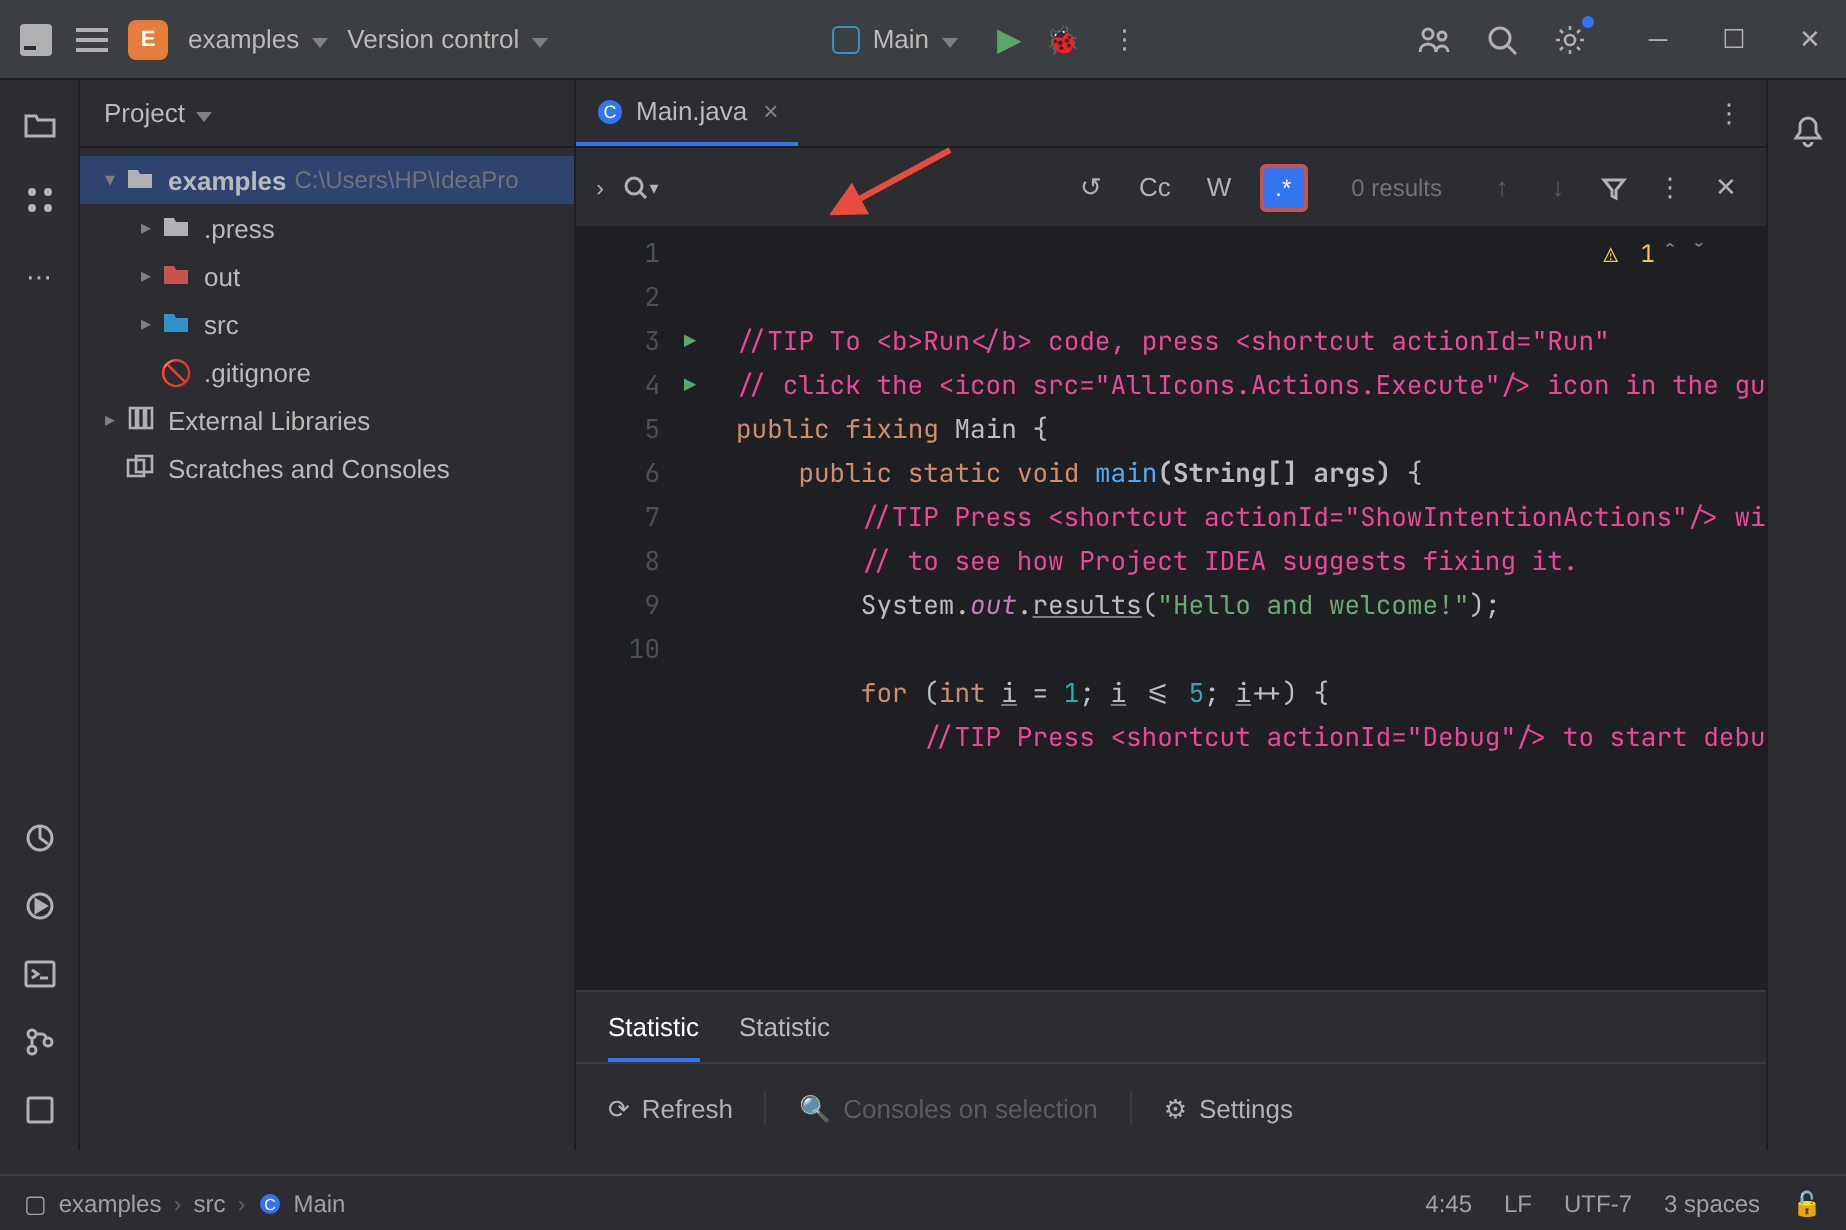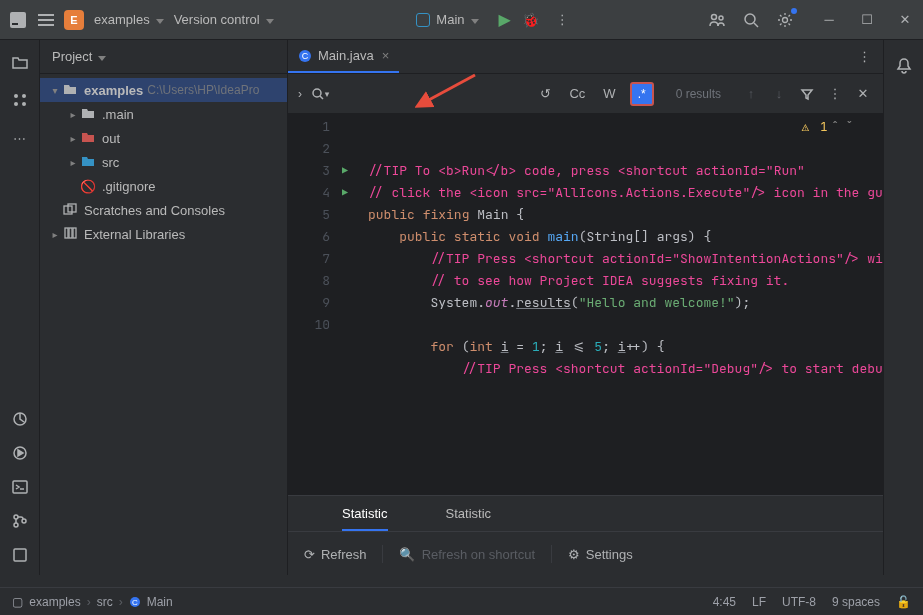--- a/index.html
+++ b/index.html
@@ -58,26 +58,26 @@
 .gutter-run { position: relative; }
 .gutter-run::after { content: '▶'; position: absolute; right: -18px; color: #59a869; font-size: 10px; }
 .code-lines { flex: 1; padding-left: 30px; padding-top: 2px; color: #bcbec4; white-space: pre; overflow: hidden; position: relative; }
 .c-comment { color: #ec4899; }
 .c-keyword { color: #cf8e6d; }
 .c-class { color: #bcbec4; }
 .c-method { color: #56a8f5; }
 .c-field { color: #c77dbb; font-style: italic; }
 .c-string { color: #6aab73; }
 .c-number { color: #2aacb8; }
-.c-param { color: #bcbec4; }
+.c-param { color: #bcbec4; font-weight: bold; }
 .c-underline { text-decoration: underline; text-decoration-color: #7a7e85; }
 .code-warning { position: absolute; right: 30px; top: 2px; display: flex; align-items: center; gap: 4px; color: #f2c55c; font-size: 12px; background: #1e1f22; }
 .bottom-panel { height: 80px; background: #2b2d30; border-top: 1px solid #393b40; }
 .bottom-tabs { height: 36px; display: flex; align-items: center; gap: 20px; padding: 0 16px; border-bottom: 1px solid #393b40; }
-.bottom-tab { cursor: pointer; color: #bababa; position: relative; height: 100%; display: flex; align-items: center; margin-left: 38px; }
+.bottom-tab { cursor: pointer; color: #bababa; position: relative; height: 100%; display: flex; align-items: center; }
 .bottom-tab.active { color: #fff; }
 .bottom-tab.active::after { content: ''; position: absolute; bottom: 0; left: 0; right: 0; height: 2px; background: #3574f0; }
 .bottom-toolbar { height: 44px; display: flex; align-items: center; gap: 16px; padding: 0 16px; color: #afb1b3; }
 .toolbar-item { display: flex; align-items: center; gap: 6px; cursor: pointer; }
 .toolbar-item.disabled { color: #5a5d63; }
 .toolbar-sep { width: 1px; height: 18px; background: #393b40; }
 .statusbar { height: 28px; background: #2b2d30; border-top: 1px solid #393b40; display: flex; align-items: center; padding: 0 12px; font-size: 12px; color: #9da0a8; position: absolute; bottom: 0; left: 0; right: 0; }
 .breadcrumb { display: flex; align-items: center; gap: 6px; }
 .breadcrumb-sep { color: #5a5d63; }
 .status-right { margin-left: auto; display: flex; gap: 16px; }
@@ -214,21 +214,21 @@
             </svg></span>
         <span class="tree-label" style="font-weight:600">examples</span>
         <span class="tree-hint">C:\Users\HP\IdeaPro</span>
       </div>
       <div class="tree-row">
         <span class="tree-indent" style="width:26px"></span>
           <span class="tree-arrow closed"></span>
         <span class="tree-icon"><svg width="14" height="12">
               <path class="folder-svg" d="M1 2h5l1 2h6v7H1z"></path>
             </svg></span>
-        <span class="tree-label">.main</span>
+        <span class="tree-label">.press</span>
       </div>
       <div class="tree-row">
         <span class="tree-indent" style="width:26px"></span>
           <span class="tree-arrow closed"></span>
         <span class="tree-icon"><svg width="14" height="12">
               <path class="folder-out" d="M1 2h5l1 2h6v7H1z"></path>
             </svg></span>
         <span class="tree-label">out</span>
       </div>
       <div class="tree-row">
@@ -236,38 +236,38 @@
           <span class="tree-arrow closed"></span>
         <span class="tree-icon"><svg width="14" height="12">
               <path class="folder-src" d="M1 2h5l1 2h6v7H1z"></path>
             </svg></span>
         <span class="tree-label">src</span>
       </div>
       <div class="tree-row">
         <span class="tree-indent" style="width:40px"></span>
         <span class="tree-icon">🚫</span>
         <span class="tree-label">.gitignore</span>
-      </div>
-      <div class="tree-row">
-        <span class="tree-indent" style="width:22px"></span>
-        <span class="tree-icon"><svg width="14" height="12" fill="none" stroke="#afb1b3" stroke-width="1.3">
-              <rect x="1" y="3" width="8" height="8"></rect>
-              <rect x="5" y="1" width="8" height="8"></rect>
-            </svg></span>
-        <span class="tree-label">Scratches and Consoles</span>
       </div>
       <div class="tree-row">
         <span class="tree-indent" style="width:8px"></span>
           <span class="tree-arrow closed"></span>
         <span class="tree-icon"><svg width="14" height="14" fill="none" stroke="#afb1b3" stroke-width="1.3">
               <rect x="2" y="2" width="3" height="10"></rect>
               <rect x="6" y="2" width="3" height="10"></rect>
               <rect x="10" y="2" width="3" height="10"></rect>
             </svg></span>
         <span class="tree-label">External Libraries</span>
+      </div>
+      <div class="tree-row">
+        <span class="tree-indent" style="width:22px"></span>
+        <span class="tree-icon"><svg width="14" height="12" fill="none" stroke="#afb1b3" stroke-width="1.3">
+              <rect x="1" y="3" width="8" height="8"></rect>
+              <rect x="5" y="1" width="8" height="8"></rect>
+            </svg></span>
+        <span class="tree-label">Scratches and Consoles</span>
       </div>
     </div>
   </div>
 
   <div class="editor-area">
     <div class="editor-tabs">
       <div class="editor-tab">
         <svg width="14" height="14">
             <circle cx="7" cy="7" r="6" fill="#3574f0"></circle>
             <text x="7" y="10" text-anchor="middle" fill="#fff" font-size="9" font-family="sans-serif">C</text>
@@ -350,21 +350,21 @@
         <div class="bottom-tab">Statistic</div>
       </div>
       <div class="bottom-toolbar">
         <div class="toolbar-item">
           <span>⟳</span>
             <span>Refresh</span>
         </div>
         <span class="toolbar-sep"></span>
         <div class="toolbar-item disabled">
           <span>🔍</span>
-            <span>Refresh on shortcut</span>
+            <span>Consoles on selection</span>
         </div>
         <span class="toolbar-sep"></span>
         <div class="toolbar-item">
           <span>⚙</span>
             <span>Settings</span>
         </div>
       </div>
     </div>
   </div>
 
@@ -386,17 +386,17 @@
     <span class="breadcrumb-sep">›</span>
     <svg width="12" height="12">
         <circle cx="6" cy="6" r="5" fill="#3574f0"></circle>
         <text x="6" y="9" text-anchor="middle" fill="#fff" font-size="8">C</text>
       </svg>
     <span>Main</span>
   </div>
   <div class="status-right">
     <span>4:45</span>
     <span>LF</span>
-    <span>UTF-8</span>
-    <span>9 spaces</span>
+    <span>UTF-7</span>
+    <span>3 spaces</span>
     <span>🔓</span>
   </div>
 </div>
 
 </body></html>

